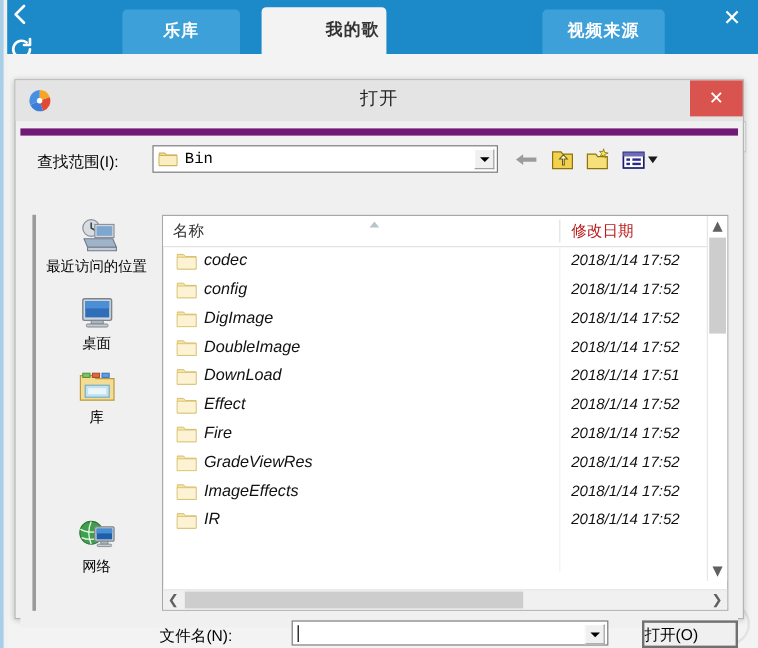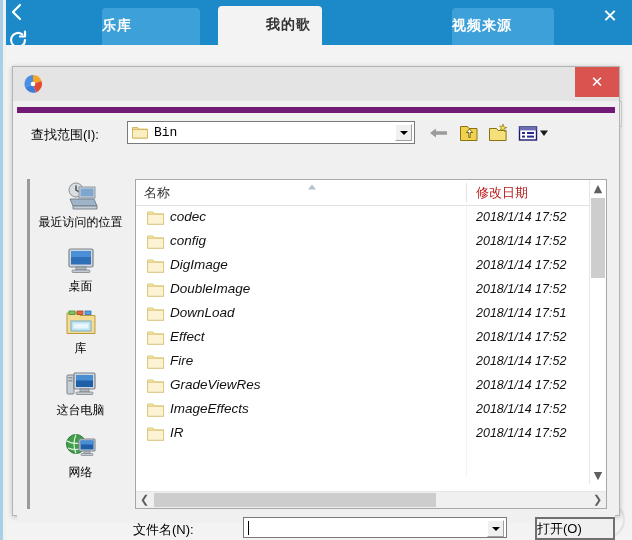--- a/index.html
+++ b/index.html
@@ -36,21 +36,21 @@
     width: 100%; height: 100%;
   }
   #nav-back { left: 28px; }
   #nav-refresh { left: 60px; }
 
   .app-tab {
     position: absolute;
     top: 8px;
     height: 37px;
     line-height: 34px;
-    text-align: left;
+    text-align: center;
     color: #ffffff;
     font-size: 14px;
     font-weight: bold;
     background: #3ea0d8;
     border-radius: 4px 4px 0 0;
     cursor: pointer;
     box-sizing: border-box;
     letter-spacing: 1px;
   }
   .app-tab.active {
@@ -528,20 +528,21 @@
 <div id="open-dialog">
 
   <div id="dialog-titlebar">
     <svg id="dialog-app-icon" viewBox="0 0 20 20">
       <path d="M10 10 L10 1 A9 9 0 0 1 18.5 7 Z" fill="#f5a623"></path>
       <path d="M10 10 L18.5 7 A9 9 0 0 1 13 18.4 Z" fill="#e24a33"></path>
       <path d="M10 10 L13 18.4 A9 9 0 0 1 2.2 13.5 Z" fill="#3b7dd8"></path>
       <path d="M10 10 L2.2 13.5 A9 9 0 0 1 10 1 Z" fill="#4a90e2"></path>
       <circle cx="10" cy="10" r="2.3" fill="#ffffff"></circle>
     </svg>
+    <div id="dialog-title">打开</div>
     <div id="dialog-close">✕</div>
   </div>
 
   <div id="dialog-body">
 
     <div id="lookin-row">
       <div id="lookin-label">查找范围(I):</div>
       <div id="lookin-combo">
         <svg id="lookin-folder-icon" viewBox="0 0 16 14">
           <path d="M0.5 2.5 h5 l1.4 1.6 h8.6 v9 h-15 z" fill="#f3d98b" stroke="#c9a94e" stroke-width="0.8"></path>
@@ -613,33 +614,20 @@
           <path d="M3 6 h11 l2 2.5 h15 v18 h-28 z" fill="#f5dc94" stroke="#b89b3c" stroke-width="1"></path>
           <rect x="5" y="4" width="6" height="3.5" fill="#7fc45e" stroke="#4f8a36" stroke-width="0.8"></rect>
           <rect x="13" y="4" width="6" height="3.5" fill="#e2663f" stroke="#a34226" stroke-width="0.8"></rect>
           <rect x="21" y="4" width="6" height="3.5" fill="#5b9fe0" stroke="#356fae" stroke-width="0.8"></rect>
           <rect x="7" y="14" width="20" height="10" fill="#bfe3f2" stroke="#6fa9c4" stroke-width="0.9"></rect>
           <rect x="9.5" y="16.5" width="15" height="5" fill="#e9f6fb"></rect>
         </svg>
         <span class="place-label">库</span>
       </div>
 
-      <div class="place-item" id="place-3">
-        <svg class="place-icon" viewBox="0 0 34 32">
-          <rect x="3" y="6" width="7" height="19" rx="1" fill="#c7ced6" stroke="#7d848c" stroke-width="1"></rect>
-          <rect x="4.5" y="8" width="4" height="1.5" fill="#8c939b"></rect>
-          <rect x="4.5" y="11" width="4" height="1.5" fill="#8c939b"></rect>
-          <rect x="10" y="4" width="21" height="16" rx="1.2" fill="#cfd6dd" stroke="#7d848c" stroke-width="1.2"></rect>
-          <rect x="12" y="6" width="17" height="12" fill="#1f5fa8"></rect>
-          <rect x="12" y="6" width="17" height="5.5" fill="#4a8ed2"></rect>
-          <rect x="16" y="20" width="9" height="3" fill="#aeb6be" stroke="#7d848c" stroke-width="0.8"></rect>
-          <rect x="12" y="23" width="17" height="2.5" rx="1" fill="#c5ccd3" stroke="#7d848c" stroke-width="0.8"></rect>
-        </svg>
-        <span class="place-label">这台电脑</span>
-      </div>
 
       <div class="place-item" id="place-4">
         <svg class="place-icon" viewBox="0 0 34 32">
           <circle cx="12" cy="13" r="9.5" fill="#3f9f4a" stroke="#2a6e32" stroke-width="0.9"></circle>
           <path d="M3 10 q6 4 18 1.5" stroke="#e6f5e6" stroke-width="1.2" fill="none"></path>
           <path d="M4 17 q7 3 16 0" stroke="#e6f5e6" stroke-width="1.2" fill="none"></path>
           <path d="M12 3.5 q-4 9 0 19" stroke="#e6f5e6" stroke-width="1.1" fill="none"></path>
           <rect x="15" y="8" width="16" height="12" rx="1" fill="#cfd6dd" stroke="#7d848c" stroke-width="1.1"></rect>
           <rect x="16.5" y="9.5" width="13" height="9" fill="#1f5fa8"></rect>
           <rect x="16.5" y="9.5" width="13" height="4" fill="#4a8ed2"></rect>

